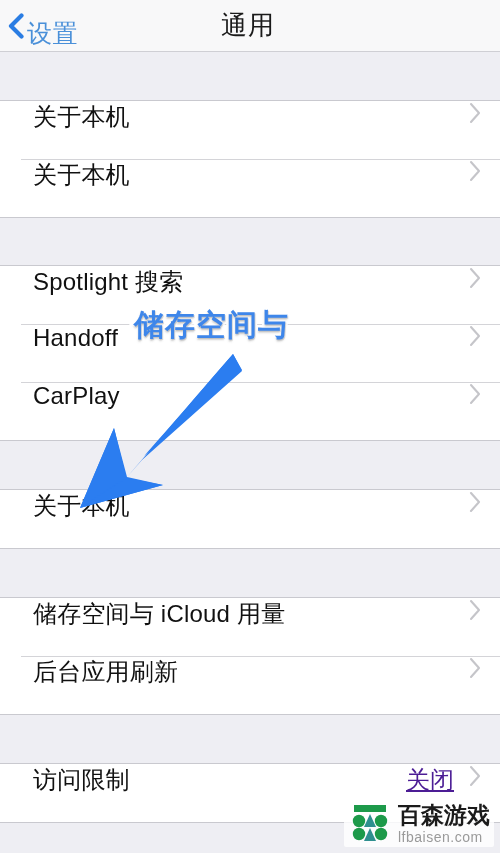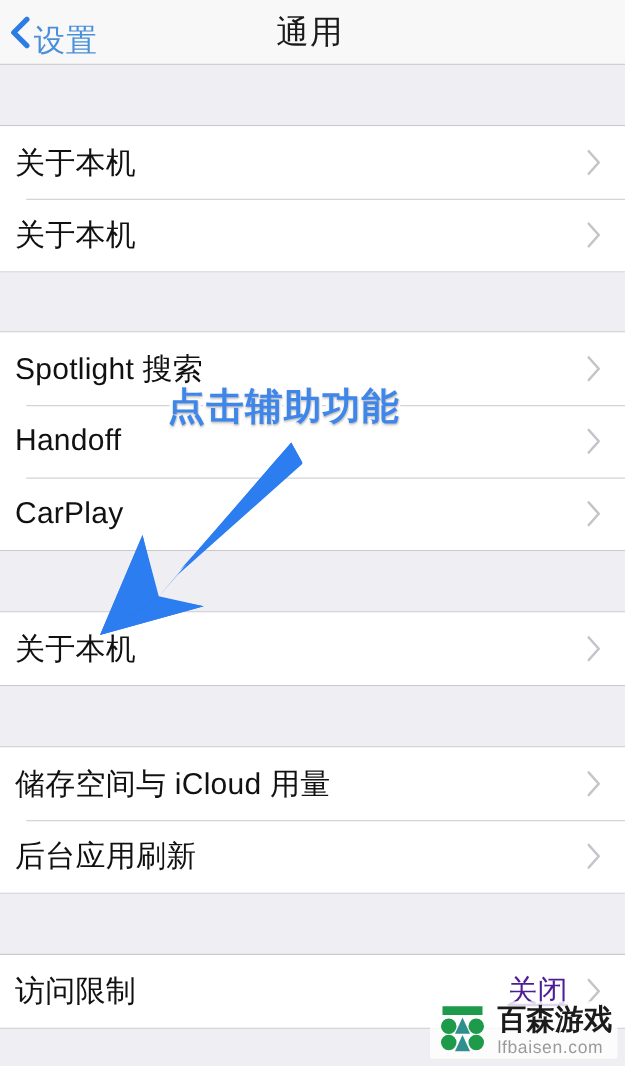--- a/index.html
+++ b/index.html
@@ -86,22 +86,22 @@
     border-bottom: 1px solid #c9c9cf;
     box-sizing: border-box;
   }
   .gap {
     background: #eeeef3;
   }
   .row {
     position: relative;
     height: 58px;
     display: flex;
-    align-items: center;
-    padding-left: 12px;
+    align-items: flex-start;
+    padding-left: 33px;
     padding-right: 18px;
     box-sizing: border-box;
     background: #ffffff;
     cursor: pointer;
   }
   .row + .row::before {
     content: "";
     position: absolute;
     left: 21px;
     right: 0;
@@ -310,21 +310,21 @@
           <svg width="14" height="24" viewBox="0 0 14 24" aria-hidden="true">
             <path d="M3 3 L11 12 L3 21" fill="none" stroke="#c2c2c7" stroke-width="2.1" stroke-linecap="round" stroke-linejoin="round"></path>
           </svg>
         </span>
       </div>
     </div>
 
   </div>
 
   <div class="overlay">
-    <div class="annot-text">点击辅助功能</div>
+    <div class="annot-text">储存空间与</div>
     <div class="annot-arrow">
       <svg width="200" height="185" viewBox="0 0 200 185" aria-hidden="true">
         <path d="M163 14
                  C140 40, 108 78, 74 116
                  L57 137
                  L44 88
                  L10 168
                  L93 145
                  L57 137
                  L74 116

